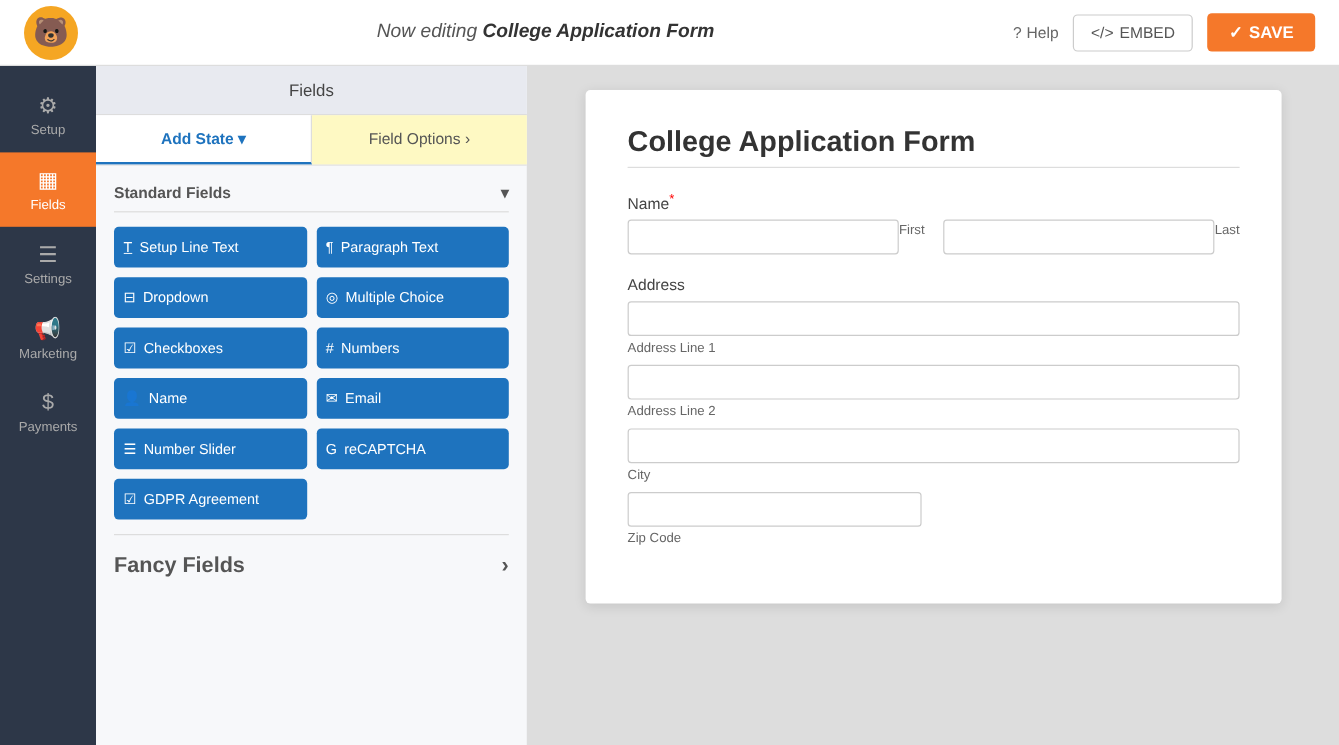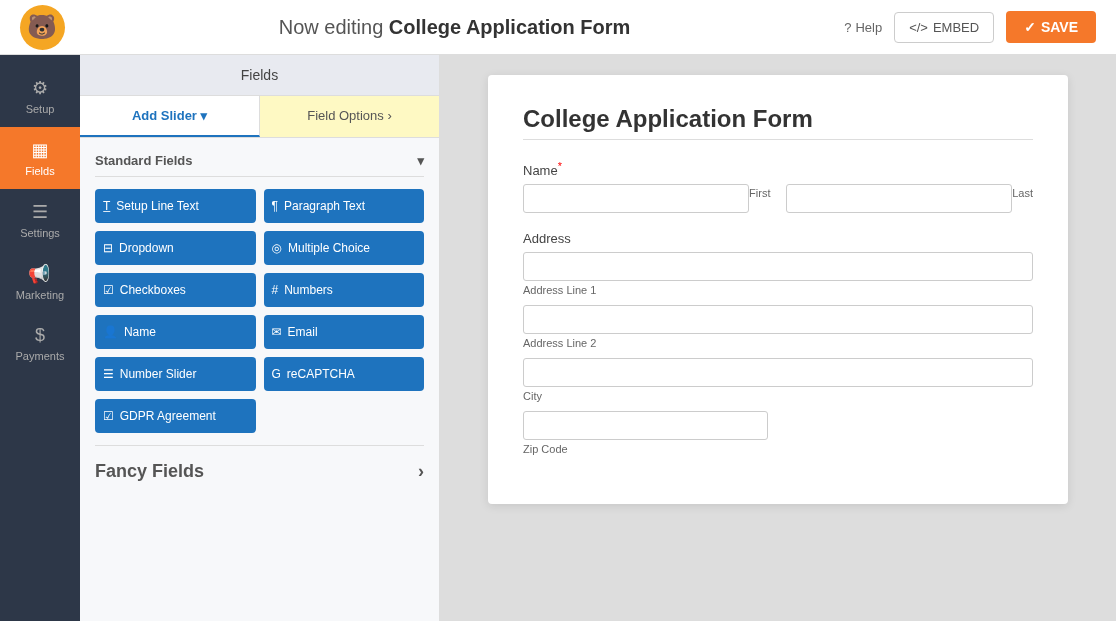--- a/index.html
+++ b/index.html
@@ -11,21 +11,21 @@
       background: #fff; height: 55px; padding: 0 20px;
       border-bottom: 1px solid #ddd; position: relative; z-index: 10;
     }
     #topbar .logo { display: flex; align-items: center; }
     .logo-bear {
       width: 45px; height: 45px;
       background: #f5a623; border-radius: 50%;
       display: flex; align-items: center; justify-content: center;
       font-size: 24px;
     }
-    .topbar-title { font-size: 20px; color: #555; }
+    .topbar-title { font-size: 16px; color: #555; font-style: italic; }
     .topbar-title strong { color: #333; font-weight: 700; }
     .topbar-actions { display: flex; align-items: center; gap: 12px; }
     .btn-help {
       background: none; border: none; color: #666; cursor: pointer;
       display: flex; align-items: center; gap: 4px; font-size: 13px;
     }
     .btn-embed {
       background: #fff; border: 1px solid #ccc; color: #555;
       padding: 7px 14px; border-radius: 4px; cursor: pointer;
       display: flex; align-items: center; gap: 5px; font-size: 13px;
@@ -178,21 +178,21 @@
       <span class="nav-label">Payments</span>
     </div>
   </div>
 
   <div id="fields-panel">
     <div id="fields-header">
       <span>Fields</span>
     </div>
     <div id="fields-tabs">
       <div class="fields-tab active">
-        <span>Add Slider</span> ▾
+        <span>Add State</span> ▾
       </div>
       <div class="fields-tab">
         <span>Field Options</span> ›
       </div>
     </div>
     <div id="fields-content">
       <div class="section-header">
         <span>Standard Fields</span>
         <span>▾</span>
       </div>

